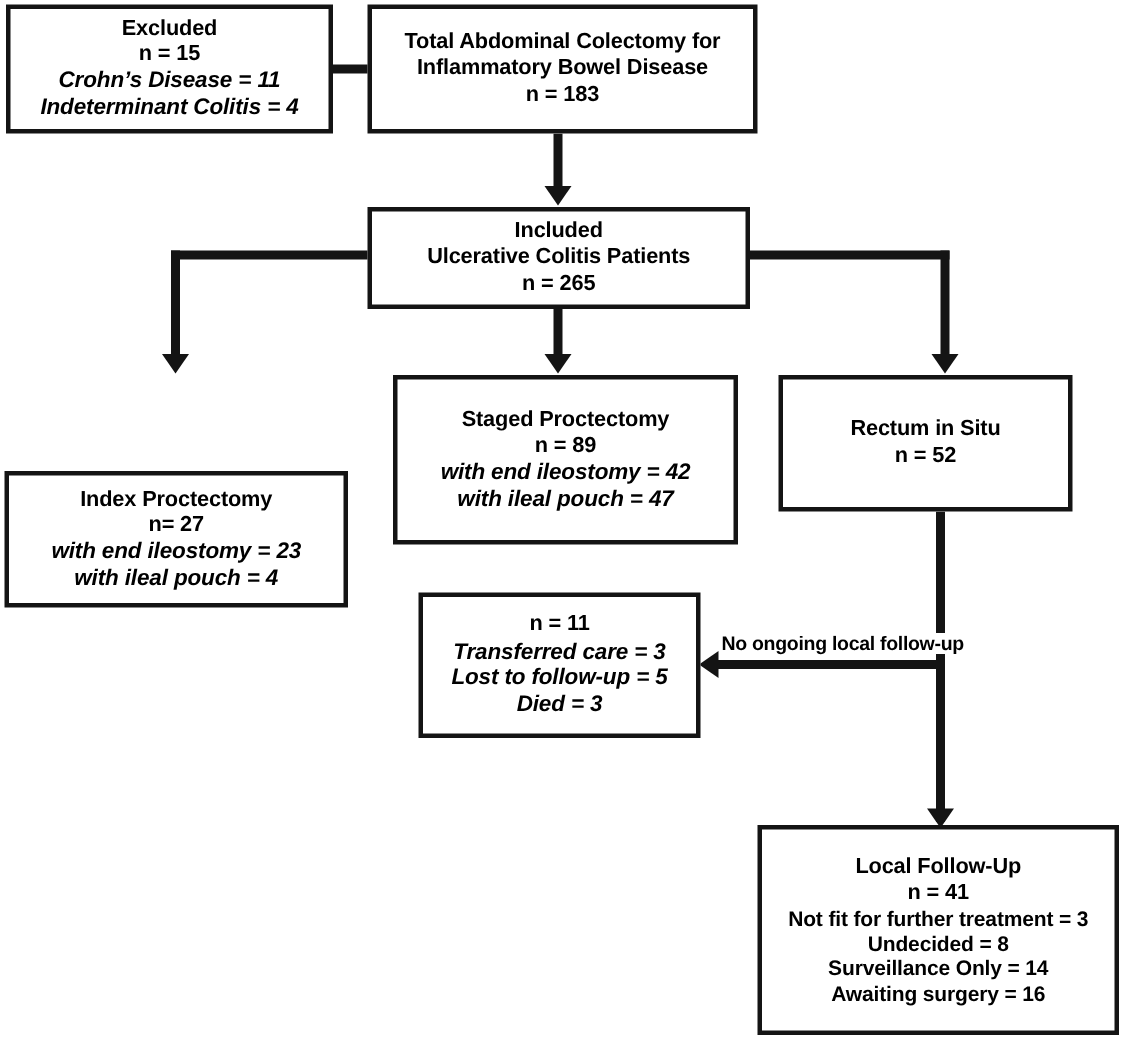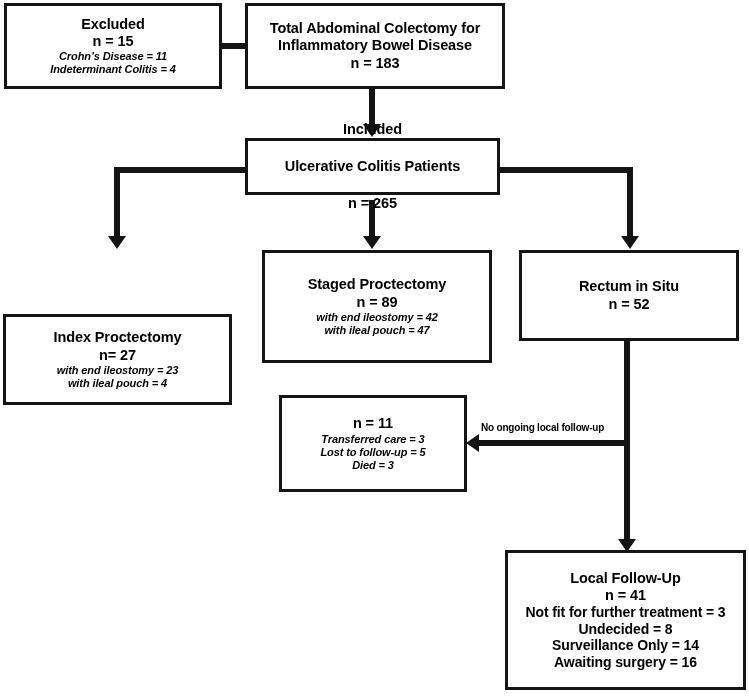--- a/index.html
+++ b/index.html
@@ -33,21 +33,21 @@
     z-index: 3;
     padding: 2px 4px;
   }
   .ln {
     display: block;
     width: 100%;
     line-height: 1.18;
     white-space: nowrap;
   }
   .b   { font-weight: bold; font-size: 14.5px; letter-spacing: -0.1px; }
-  .bi  { font-weight: bold; font-style: italic; font-size: 11px; letter-spacing: -0.1px; text-align: center; }
+  .bi  { font-weight: bold; font-style: italic; font-size: 15px; letter-spacing: -0.1px; text-align: center; }
   .sm  { font-size: 14px; }
 
   
   .vline, .hline {
     position: absolute;
     background: #141414;
     z-index: 1;
   }
   .vline { width: 6px; }
   .hline { height: 6px; }
@@ -64,21 +64,21 @@
     position: absolute;
     width: 0; height: 0;
     border-top: 9px solid transparent;
     border-bottom: 9px solid transparent;
     border-right: 13px solid #141414;
     z-index: 2;
   }
 
   .edge-label {
     position: absolute;
-    font-size: 10px;
+    font-size: 13px;
     font-weight: bold;
     white-space: nowrap;
     letter-spacing: -0.2px;
     z-index: 4;
     background: #ffffff;
     line-height: 1.1;
   }
 </style>
 </head>
 <body>
@@ -97,21 +97,21 @@
     <span class="ln b">Inflammatory Bowel Disease</span>
     <span class="ln b">n = 183</span>
   </div>
 
   <div class="hline" style="left:204px; top:43px; width:43px;"></div>
   <div class="arrow-left" style="left:192px; top:37px;"></div>
 
   <div class="vline" style="left:369px; top:89px; height:38px;"></div>
   <div class="arrow-down" style="left:363px; top:124px;"></div>
 
-  <div class="node" style="left:245px; top:138px; width:255px; height:57px;gap:20px;">
+  <div class="node" style="left:245px; top:138px; width:255px; height:68px;">
     <span class="ln b">Included</span>
     <span class="ln b">Ulcerative Colitis Patients</span>
     <span class="ln b">n = 265</span>
   </div>
 
   <div class="hline" style="left:114px; top:167px; width:133px;"></div>
   <div class="vline" style="left:114px; top:167px; height:72px;"></div>
   <div class="arrow-down" style="left:108px; top:236px;"></div>
 
   <div class="vline" style="left:369px; top:200px; height:39px;"></div>
@@ -128,21 +128,21 @@
     <span class="ln bi">with ileal pouch = 4</span>
   </div>
 
   <div class="node" style="left:262px; top:250px; width:230px; height:113px;">
     <span class="ln b">Staged Proctectomy</span>
     <span class="ln b">n = 89</span>
     <span class="ln bi">with end ileostomy = 42</span>
     <span class="ln bi">with ileal pouch = 47</span>
   </div>
 
-  <div class="node" style="left:519px; top:250px; width:220px; height:91px;">
+  <div class="node" style="left:519px; top:250px; width:196px; height:91px;">
     <span class="ln b">Rectum in Situ</span>
     <span class="ln b">n = 52</span>
   </div>
 
   <div class="vline" style="left:624px; top:341px; height:207px;"></div>
   <div class="arrow-down" style="left:618px; top:539px;"></div>
 
   <div class="hline" style="left:478px; top:440px; width:149px;"></div>
   <div class="arrow-left" style="left:466px; top:434px;"></div>
 

